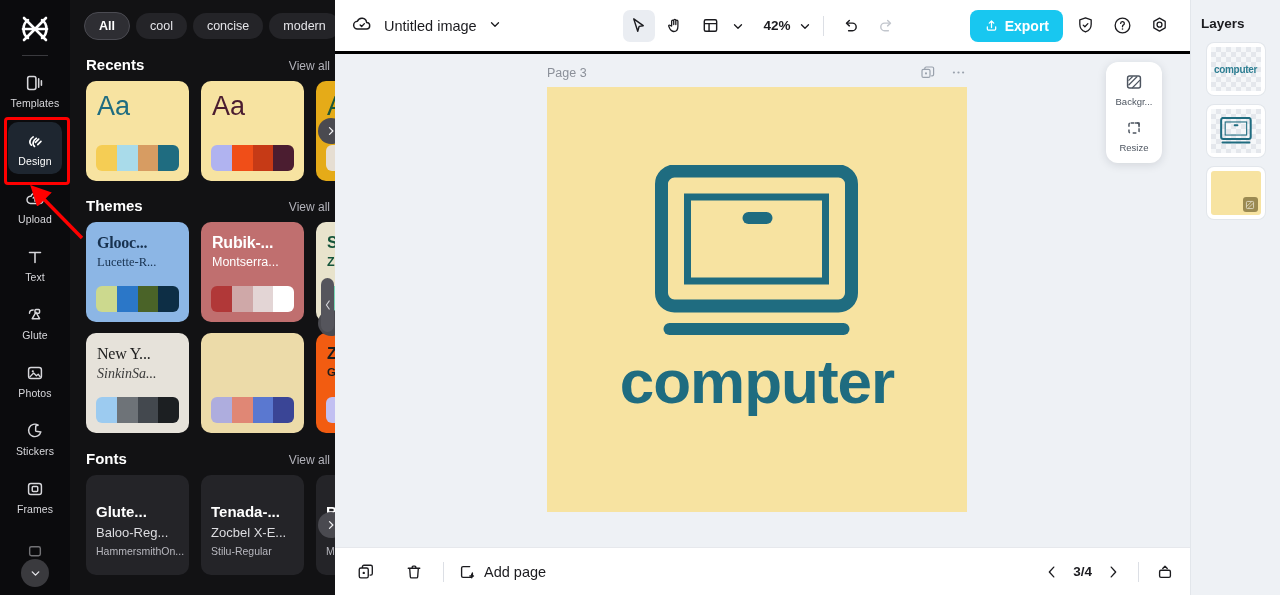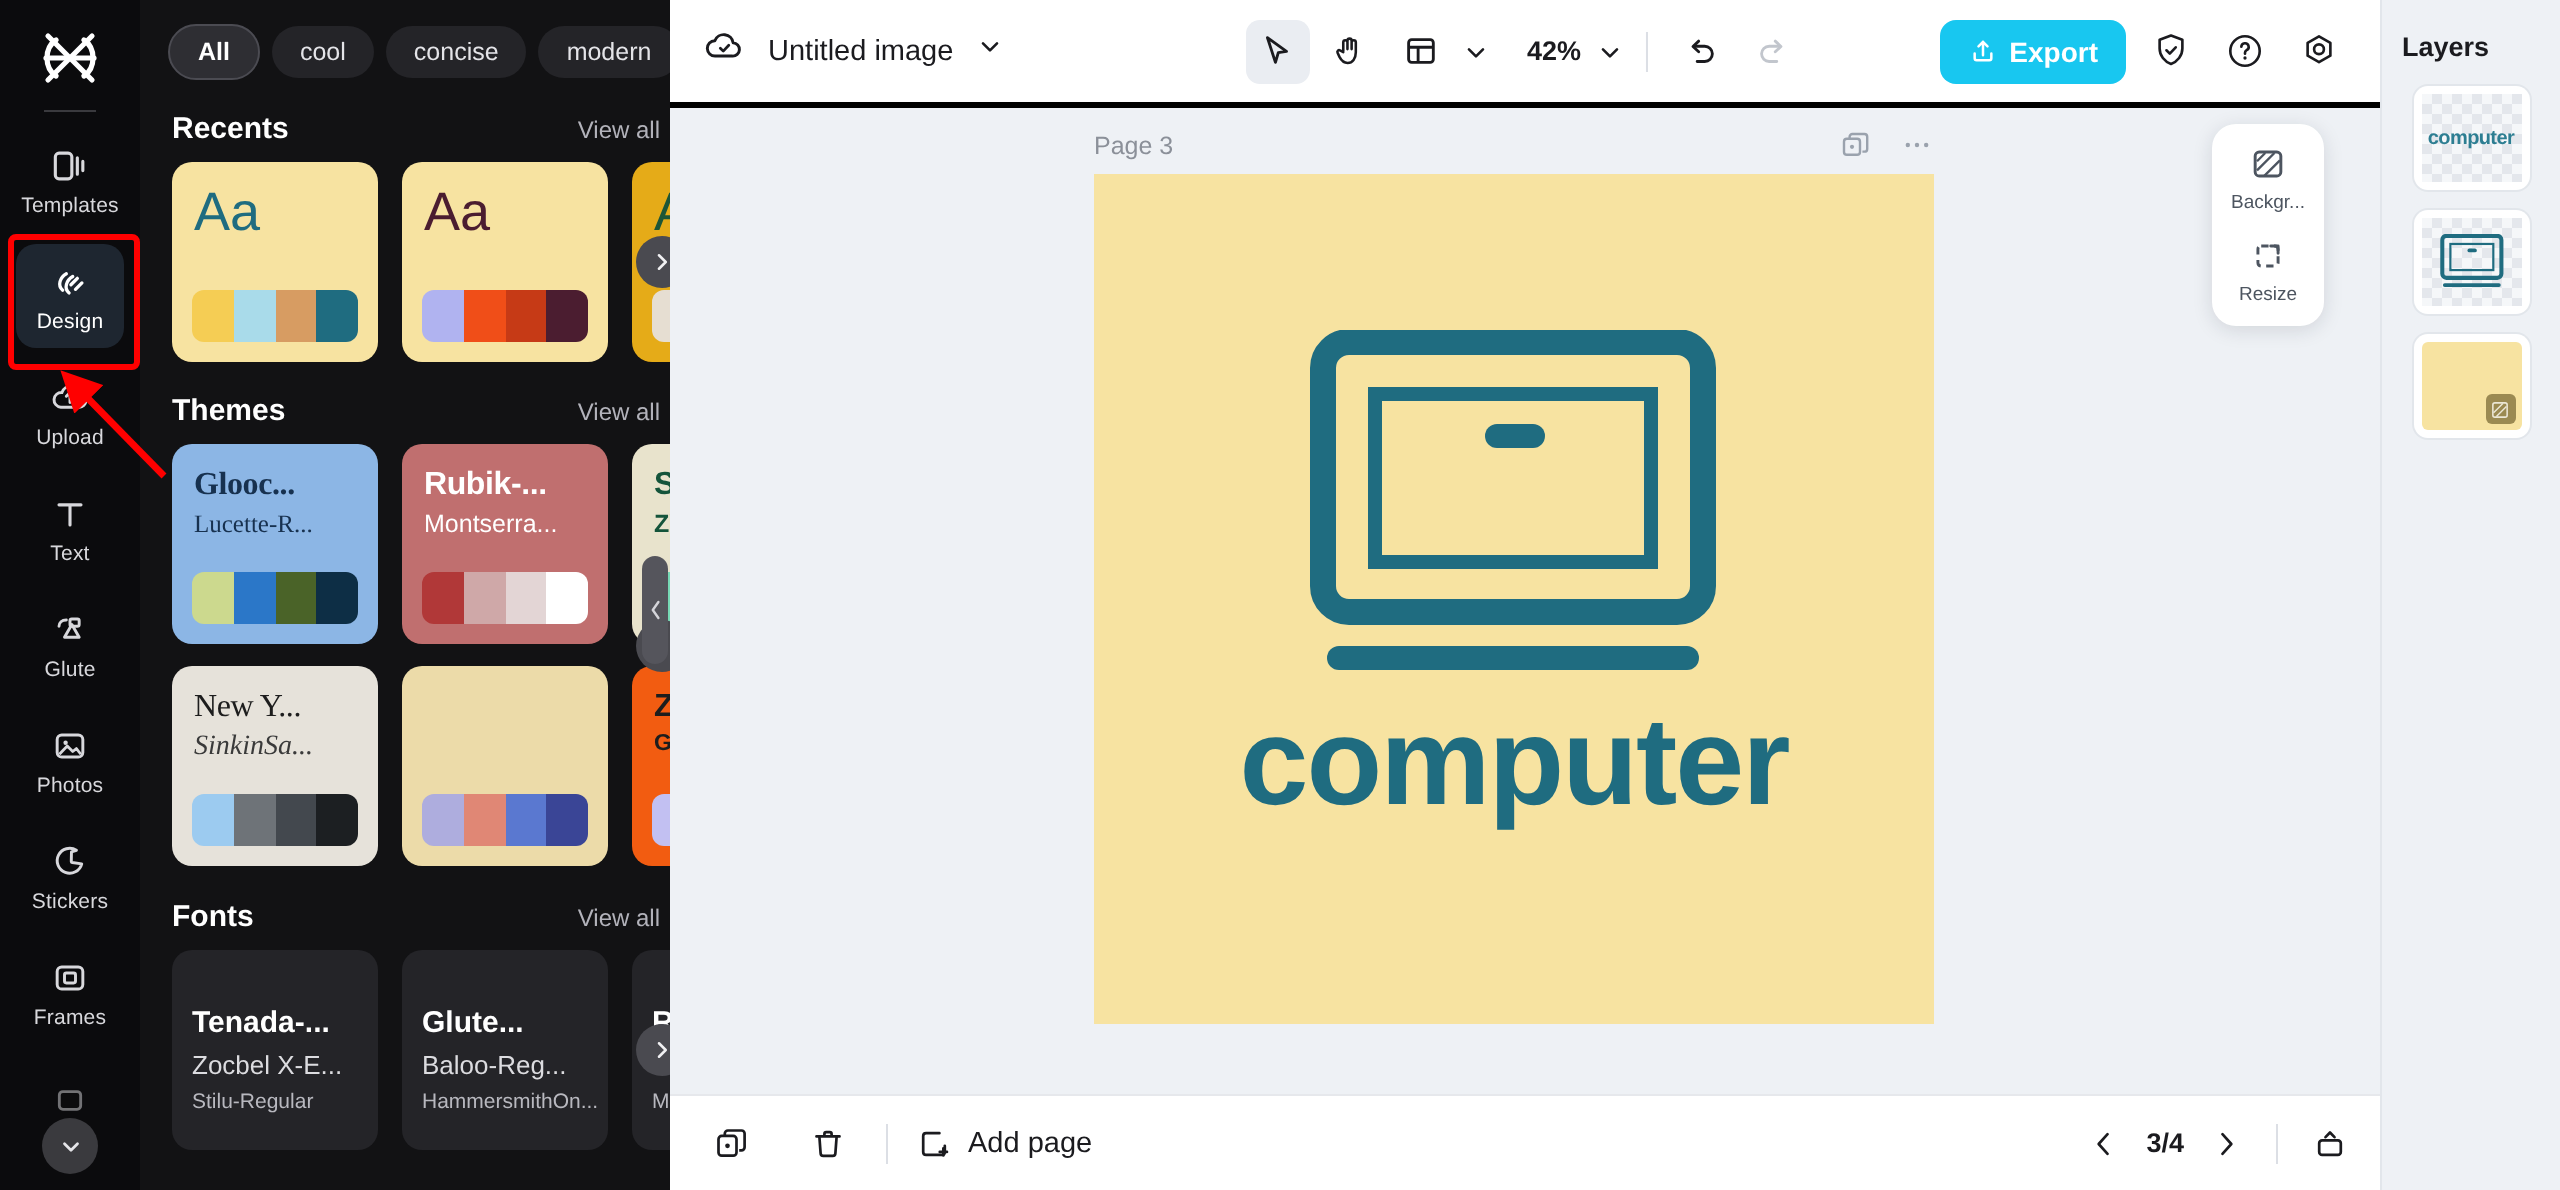--- a/index.html
+++ b/index.html
@@ -384,28 +384,28 @@
           </div>
       </div>
     </div>
 
     <div class="sec-head" style="padding-top:17px;">
       <span class="sec-title">Fonts</span>
       <span class="sec-link">View all</span>
     </div>
     <div class="row" style="position:relative;">
       <div class="fcard">
+        <div class="f1">Glute...</div>
+        <div class="f2">Baloo-Reg...</div>
+        <div class="f3">HammersmithOn...</div>
+      </div>
+      <div class="fcard">
         <div class="f1">Tenada-...</div>
         <div class="f2">Zocbel X-E...</div>
         <div class="f3">Stilu-Regular</div>
-      </div>
-      <div class="fcard">
-        <div class="f1">Glute...</div>
-        <div class="f2">Baloo-Reg...</div>
-        <div class="f3">HammersmithOn...</div>
       </div>
       <div class="fcard">
         <div class="f1">Ru</div>
         <div class="f3">Mor</div>
       </div>
       <div class="nextbtn" style="right:-9px; top:37px;">
         <svg width="12" height="12" viewBox="0 0 16 16" fill="none">
           <path d="M6 3.5l4.5 4.5L6 12.5" stroke="#f0f0f2" stroke-width="1.7" stroke-linecap="round" stroke-linejoin="round"></path>
         </svg>
       </div>

